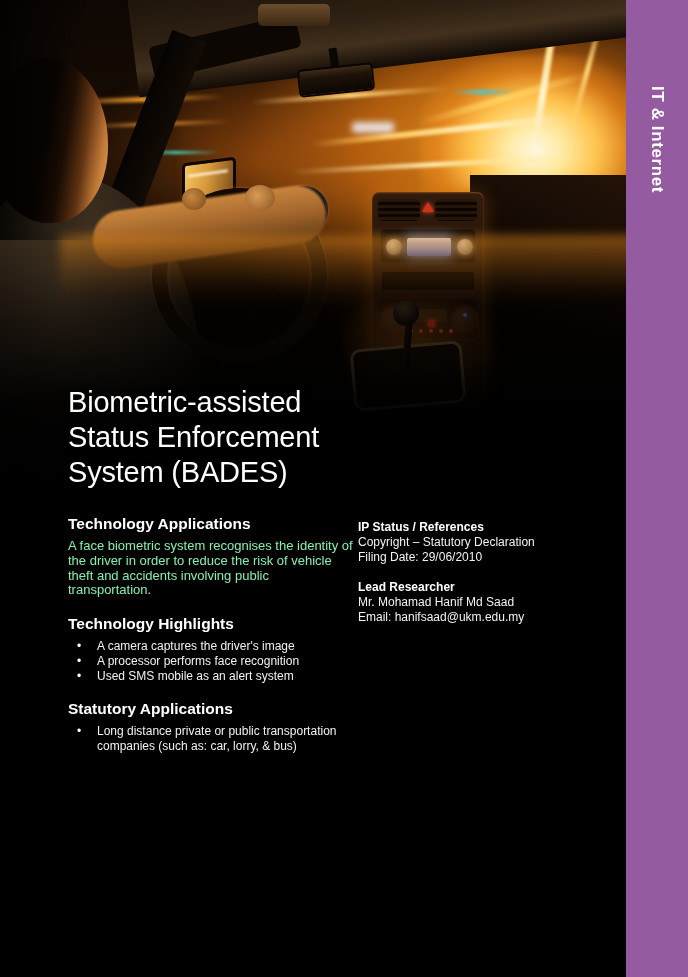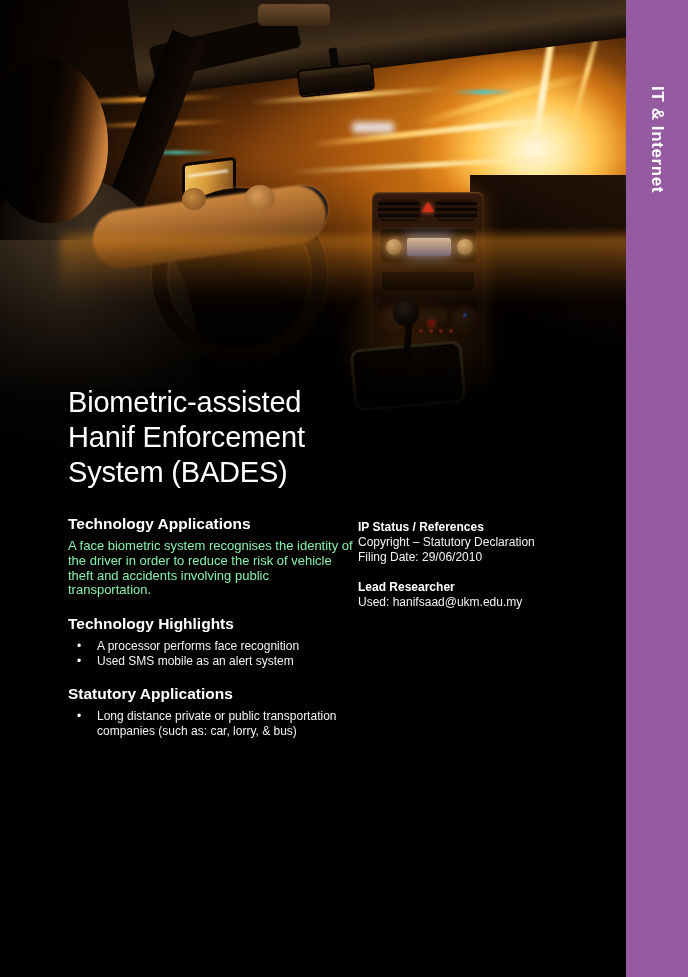--- a/index.html
+++ b/index.html
@@ -262,49 +262,51 @@
     <div class="fade-left"></div>
     <div class="fade-bottom"></div>
   </div>
 
   <div class="sidebar" style="background: rgb(149, 91, 160);">
     <div class="sidebar-label">IT &amp; Internet</div>
   </div>
 
   <div class="title">
     <div>Biometric-assisted</div>
-    <div>Hanif Enforcement</div>
+    <div>Status Enforcement</div>
     <div>System (BADES)</div>
   </div>
 
   <div class="col-left">
     <section>
       <h3 class="sec-h">Technology Applications</h3>
       <p>A face biometric system recognises the identity of the driver in order to reduce the risk of vehicle theft and accidents involving public transportation.</p>
     </section>
     <section>
       <h3 class="sec-h">Technology Highlights</h3>
       <ul>
+        <li>A camera captures the driver's image</li>
         <li>A processor performs face recognition</li>
         <li>Used SMS mobile as an alert system</li>
       </ul>
     </section>
     <section>
       <h3 class="sec-h">Statutory Applications</h3>
       <ul>
         <li>Long distance private or public transportation companies (such as: car, lorry, &amp; bus)</li>
       </ul>
     </section>
   </div>
 
   <div class="col-right">
     <div class="block">
       <h4>IP Status / References</h4>
       <div class="ln">Copyright – Statutory Declaration</div>
       <div class="ln">Filing Date: 29/06/2010</div>
     </div>
     <div class="block">
       <h4>Lead Researcher</h4>
-      <div class="ln">Used: hanifsaad@ukm.edu.my</div>
+      <div class="ln">Mr. Mohamad Hanif Md Saad</div>
+      <div class="ln">Email: hanifsaad@ukm.edu.my</div>
     </div>
   </div>
 
 </div>
 
 </body></html>

